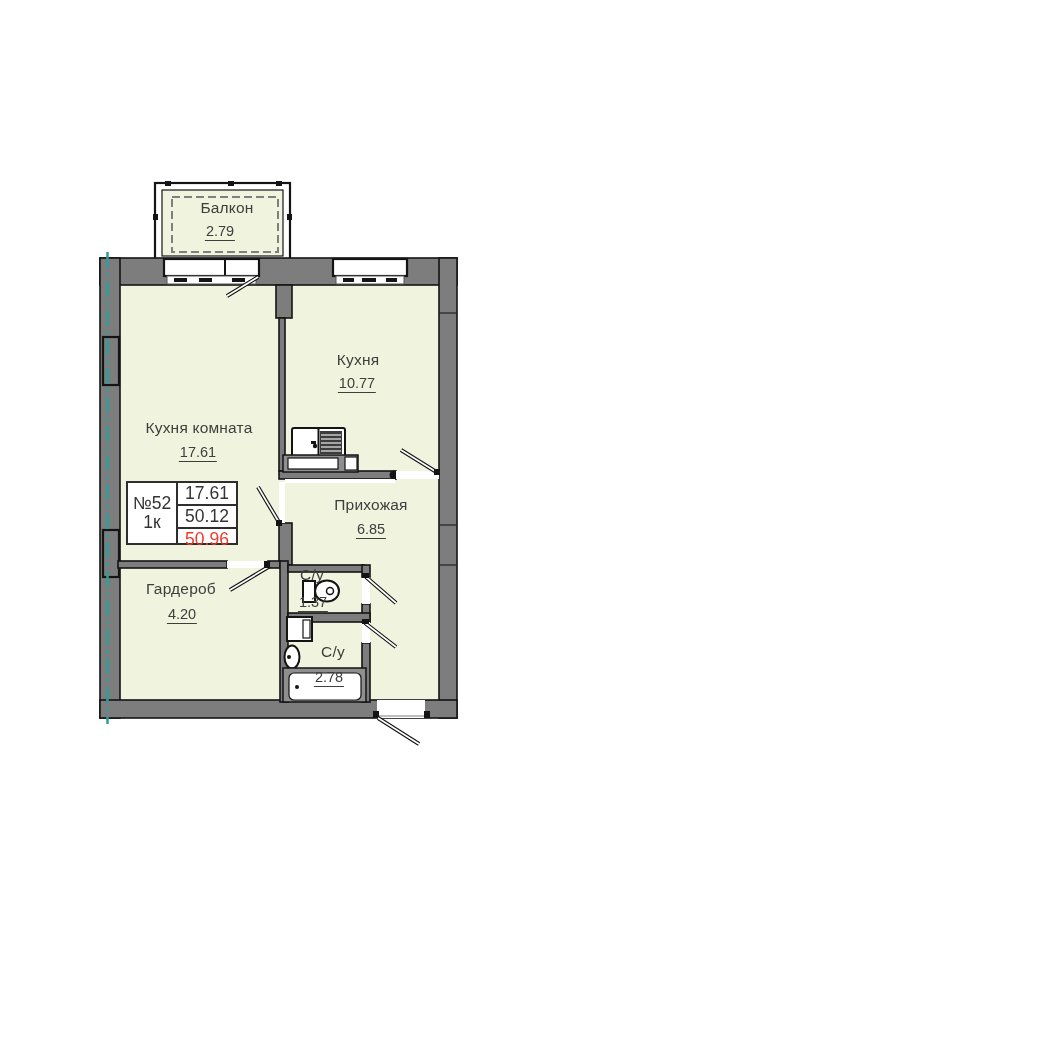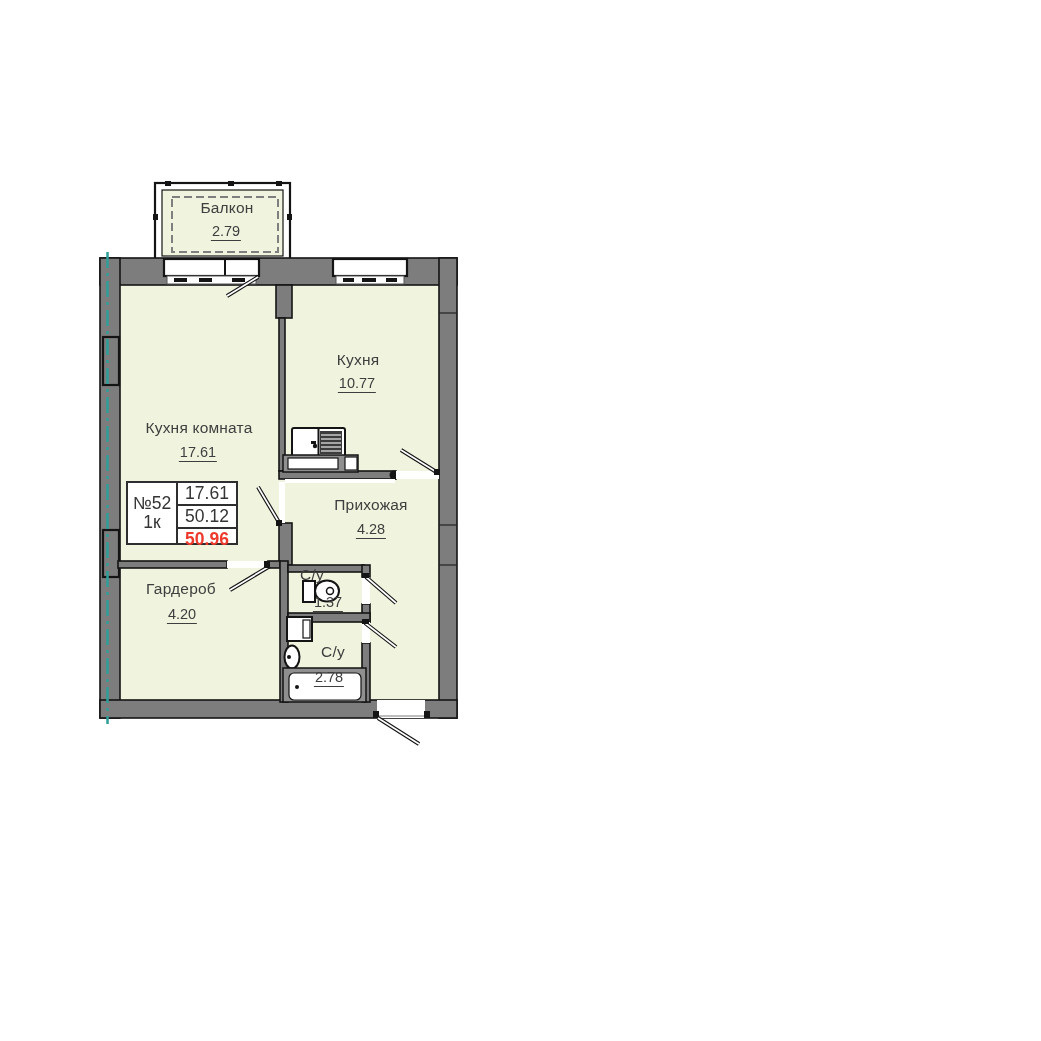--- a/index.html
+++ b/index.html
@@ -46,21 +46,21 @@
   .unit-card{position:absolute;left:126px;top:481px;width:112px;height:64px;
              background:#fff;border:2px solid #2e2e2e;display:flex;color:#343434;
              box-sizing:border-box;}
   .unit-card .left{width:50px;border-right:2px solid #2e2e2e;display:flex;
                    flex-direction:column;align-items:center;justify-content:center;
                    line-height:1.08;font-size:17.5px;box-sizing:border-box;}
   .unit-card .right{flex:1;display:flex;flex-direction:column;}
   .unit-card .cell{flex:1;display:flex;align-items:center;justify-content:center;
                    font-size:17.5px;border-bottom:2px solid #2e2e2e;box-sizing:border-box;}
   .unit-card .cell:last-child{border-bottom:none;}
-  .unit-card .cell.total{color:var(--total-area-red);font-weight:bold;}
+  .unit-card .cell.total{color:var(--total-area-red);}
 </style>
 </head>
 <body>
 
 <div class="canvas">
 
   <svg width="1041" height="1041" viewBox="0 0 1041 1041">
 
     <rect x="118" y="283" width="322" height="419" class="fill-room"></rect>
 
@@ -203,36 +203,36 @@
       <line x1="365" y1="623" x2="396" y2="647" class="leaf-inner"></line>
       <rect x="362" y="619" width="7" height="5" class="tick"></rect>
     </g>
     <g>
       <line x1="378" y1="718" x2="419" y2="744" class="leaf-outer"></line>
       <line x1="378" y1="718" x2="419" y2="744" class="leaf-inner"></line>
     </g>
   </svg>
 
   <div class="room-label" style="left:227px;top:199px">Балкон</div>
-  <div class="room-area" style="left:226px;top:223px">2.79</div>
+  <div class="room-area" style="left:220px;top:223px">2.79</div>
 
   <div class="room-label" style="left:358px;top:351px">Кухня</div>
   <div class="room-area" style="left:357px;top:375px">10.77</div>
 
   <div class="room-label" style="left:199px;top:419px">Кухня комната</div>
   <div class="room-area" style="left:198px;top:444px">17.61</div>
 
   <div class="room-label" style="left:371px;top:496px">Прихожая</div>
-  <div class="room-area" style="left:371px;top:521px">4.28</div>
+  <div class="room-area" style="left:371px;top:521px">6.85</div>
 
   <div class="room-label" style="left:181px;top:580px">Гардероб</div>
   <div class="room-area" style="left:182px;top:606px">4.20</div>
 
   <div class="room-label" style="left:312px;top:566px">С/у</div>
-  <div class="room-area" style="left:328px;top:594px">1.37</div>
+  <div class="room-area" style="left:313px;top:594px">1.37</div>
 
   <div class="room-label" style="left:333px;top:643px">С/у</div>
   <div class="room-area" style="left:329px;top:669px">2.78</div>
 
   <div class="unit-card">
     <div class="left">
       <span>№52</span>
       <span>1к</span>
     </div>
     <div class="right">

